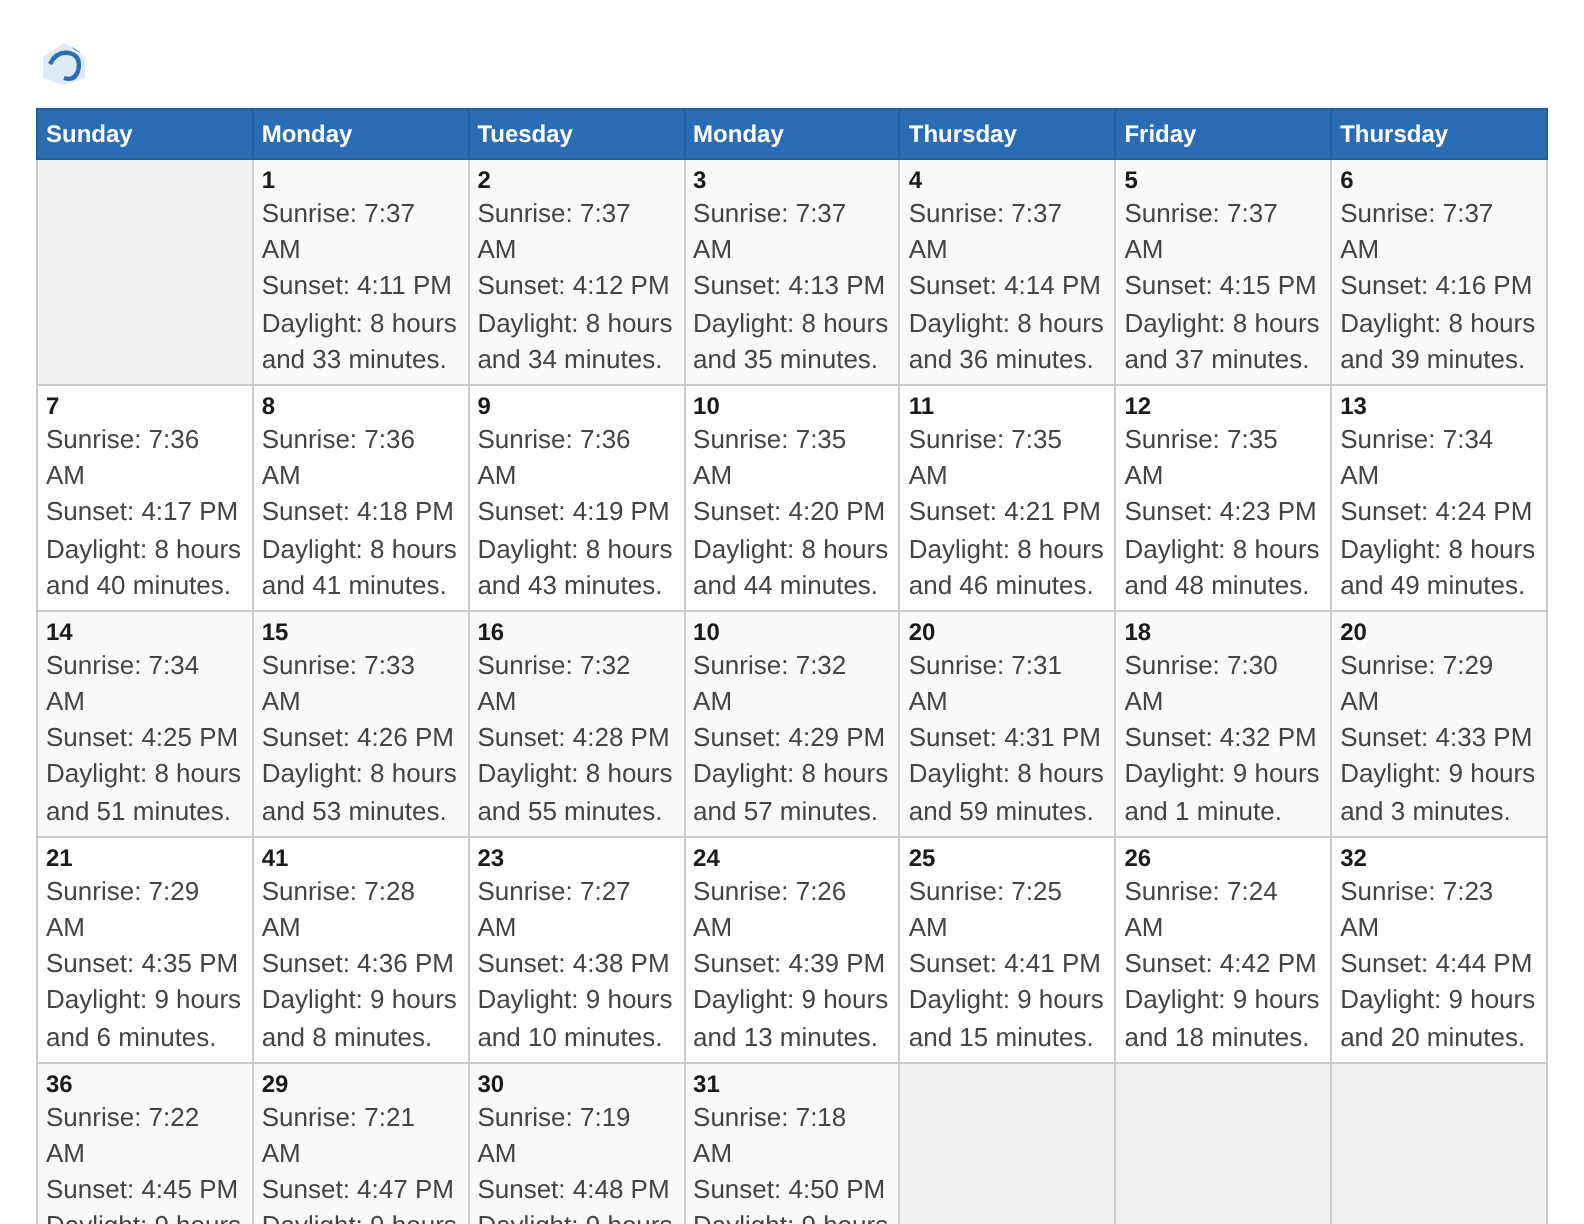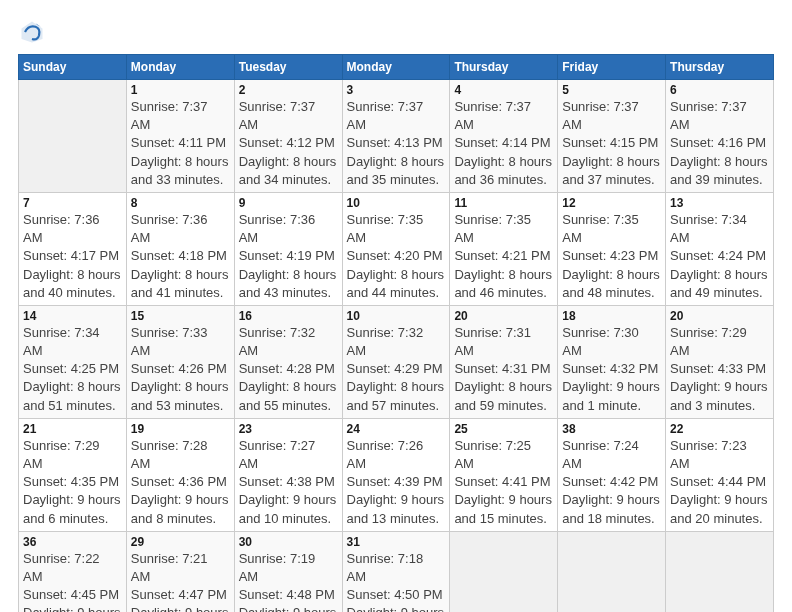--- a/index.html
+++ b/index.html
@@ -220,41 +220,41 @@
             <span class="day-num">20</span>
             <div class="day-info">Sunrise: 7:29 AM<br>Sunset: 4:33 PM<br>Daylight: 9 hours and 3 minutes.</div>
           </td>
         </tr>
         <tr>
           <td>
             <span class="day-num">21</span>
             <div class="day-info">Sunrise: 7:29 AM<br>Sunset: 4:35 PM<br>Daylight: 9 hours and 6 minutes.</div>
           </td>
           <td>
-            <span class="day-num">19</span>
+            <span class="day-num">41</span>
             <div class="day-info">Sunrise: 7:28 AM<br>Sunset: 4:36 PM<br>Daylight: 9 hours and 8 minutes.</div>
           </td>
           <td>
             <span class="day-num">23</span>
             <div class="day-info">Sunrise: 7:27 AM<br>Sunset: 4:38 PM<br>Daylight: 9 hours and 10 minutes.</div>
           </td>
           <td>
             <span class="day-num">24</span>
             <div class="day-info">Sunrise: 7:26 AM<br>Sunset: 4:39 PM<br>Daylight: 9 hours and 13 minutes.</div>
           </td>
           <td>
             <span class="day-num">25</span>
             <div class="day-info">Sunrise: 7:25 AM<br>Sunset: 4:41 PM<br>Daylight: 9 hours and 15 minutes.</div>
           </td>
           <td>
-            <span class="day-num">38</span>
+            <span class="day-num">26</span>
             <div class="day-info">Sunrise: 7:24 AM<br>Sunset: 4:42 PM<br>Daylight: 9 hours and 18 minutes.</div>
           </td>
           <td>
-            <span class="day-num">22</span>
+            <span class="day-num">32</span>
             <div class="day-info">Sunrise: 7:23 AM<br>Sunset: 4:44 PM<br>Daylight: 9 hours and 20 minutes.</div>
           </td>
         </tr>
         <tr>
           <td>
             <span class="day-num">36</span>
             <div class="day-info">Sunrise: 7:22 AM<br>Sunset: 4:45 PM<br>Daylight: 9 hours and 23 minutes.</div>
           </td>
           <td>
             <span class="day-num">29</span>

